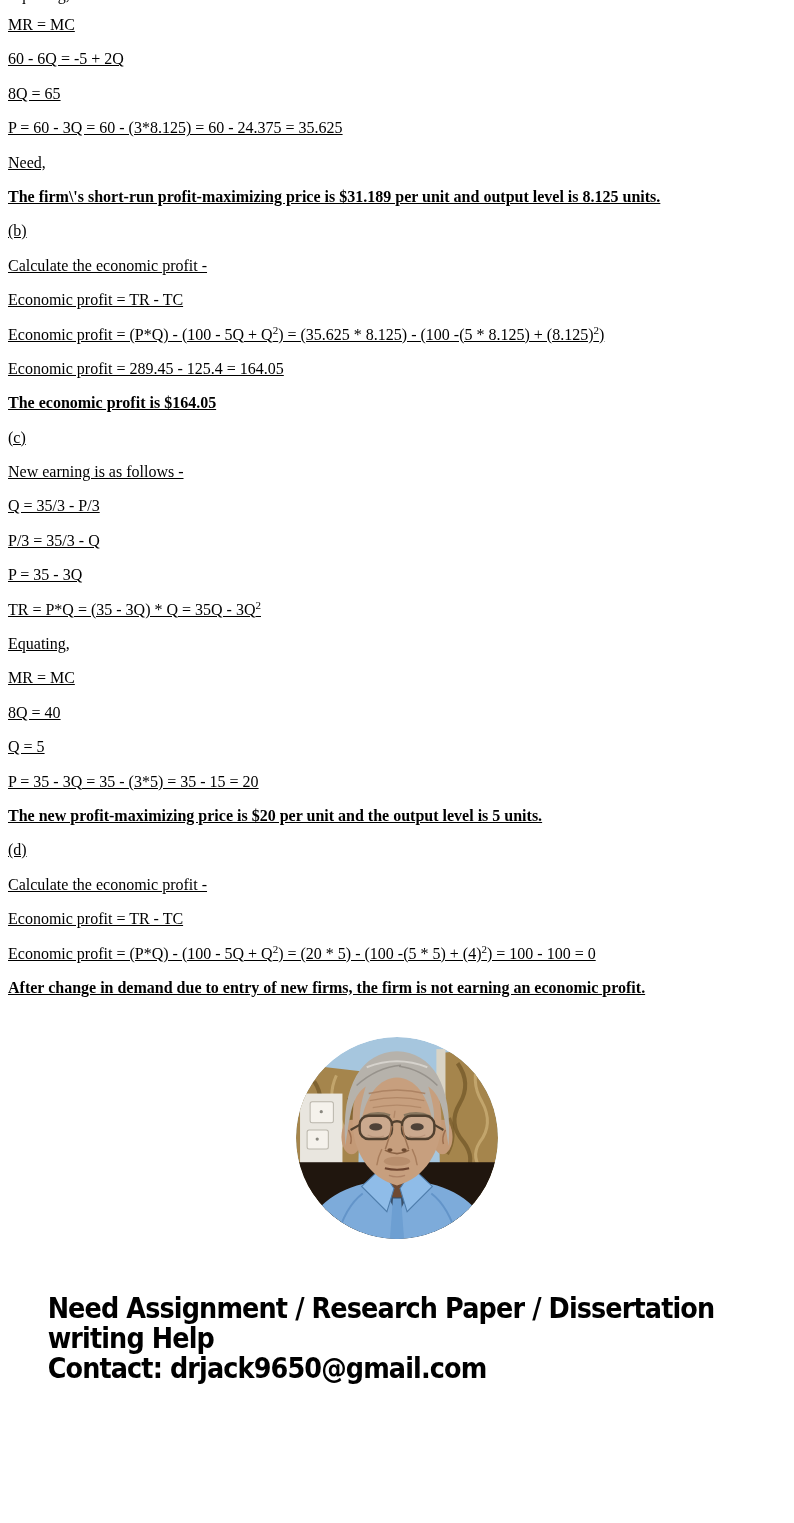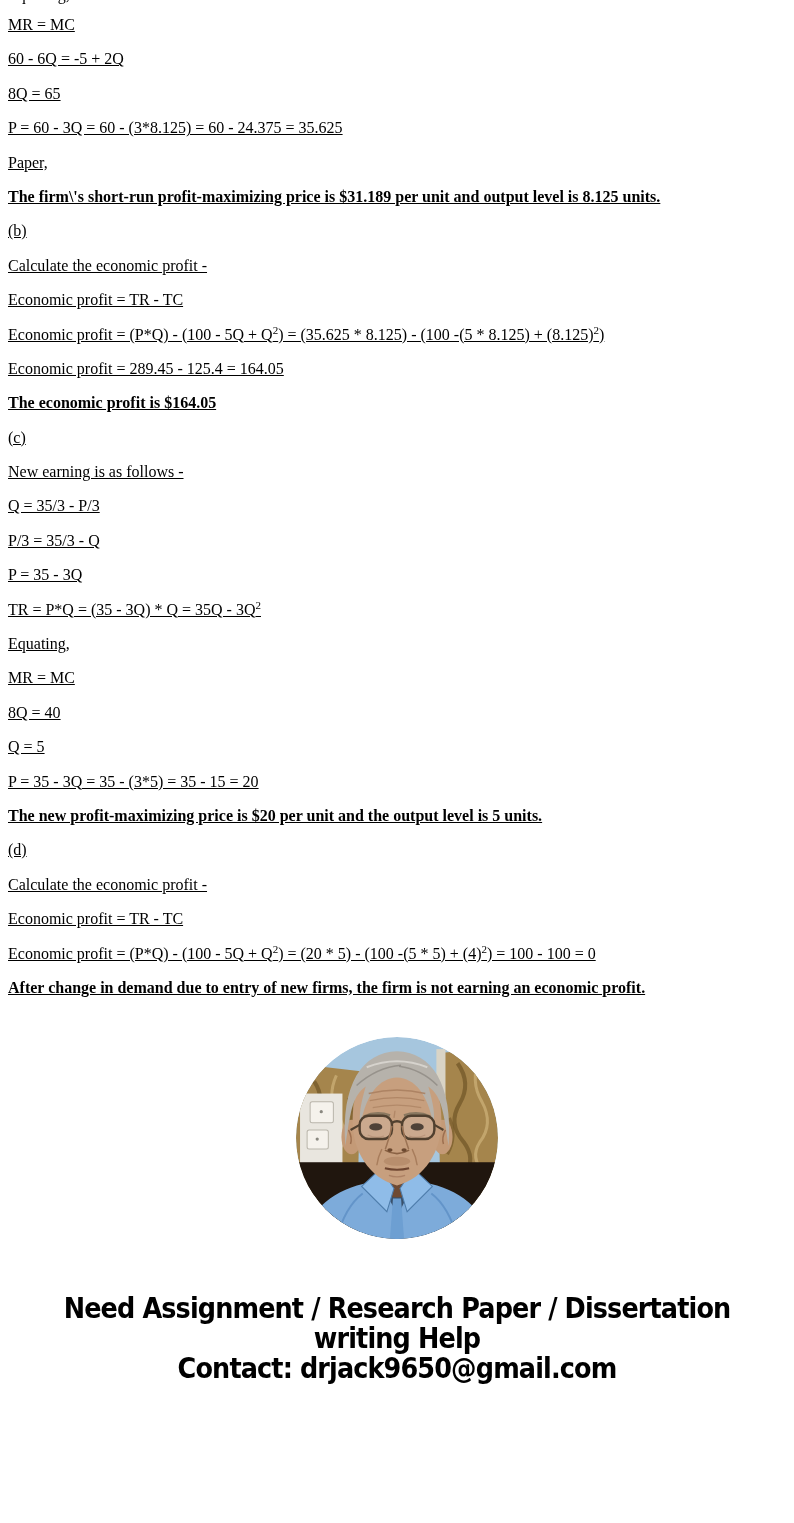--- a/index.html
+++ b/index.html
@@ -43,21 +43,21 @@
   .portrait {
     width: 202px;
     height: 202px;
     border-radius: 50%;
     overflow: hidden;
     flex: 0 0 auto;
   }
   .footer {
     margin-top: 54px;
     margin-bottom: 20px;
-    text-align: center;
+    text-align: left;
     font-family: "DejaVu Sans", sans-serif;
     font-weight: bold;
     font-size: 29px;
     letter-spacing: -1px;
     line-height: 30px;
     color: #000000;
   }
   .footer .fline {
     white-space: nowrap;
     transform: scaleX(0.88);
@@ -67,21 +67,21 @@
 </head>
 <body>
 
 <p class="clip-fragment">Equating,</p>
 
 <div class="content">
     <p><span>MR = MC</span></p>
     <p><span>60 - 6Q = -5 + 2Q</span></p>
     <p><span>8Q = 65</span></p>
     <p><span>P = 60 - 3Q = 60 - (3*8.125) = 60 - 24.375 = 35.625</span></p>
-    <p><span>Paper,</span></p>
+    <p><span>Need,</span></p>
     <p class="bold"><span>The firm\'s short-run profit-maximizing price is $31.189 per unit and output level is 8.125 units.</span></p>
     <p><span>(b)</span></p>
     <p><span>Calculate the economic profit -</span></p>
     <p><span>Economic profit = TR - TC</span></p>
     <p><span>Economic profit = (P*Q) - (100 - 5Q + Q</span><sup>2</sup><span>) = (35.625 * 8.125) - (100 -(5 * 8.125) + (8.125)</span><sup>2</sup><span>)</span></p>
     <p><span>Economic profit = 289.45 - 125.4 = 164.05</span></p>
     <p class="bold"><span>The economic profit is $164.05</span></p>
     <p><span>(c)</span></p>
     <p><span>New earning is as follows -</span></p>
     <p><span>Q = 35/3 - P/3</span></p>

